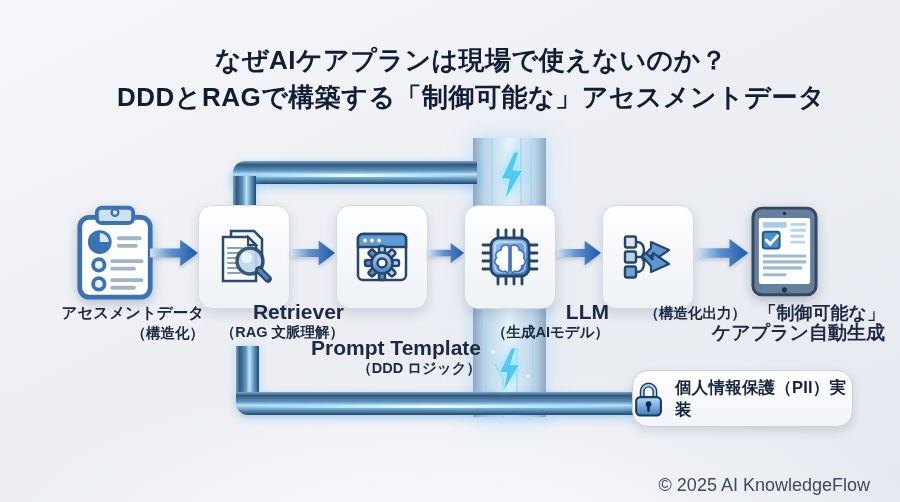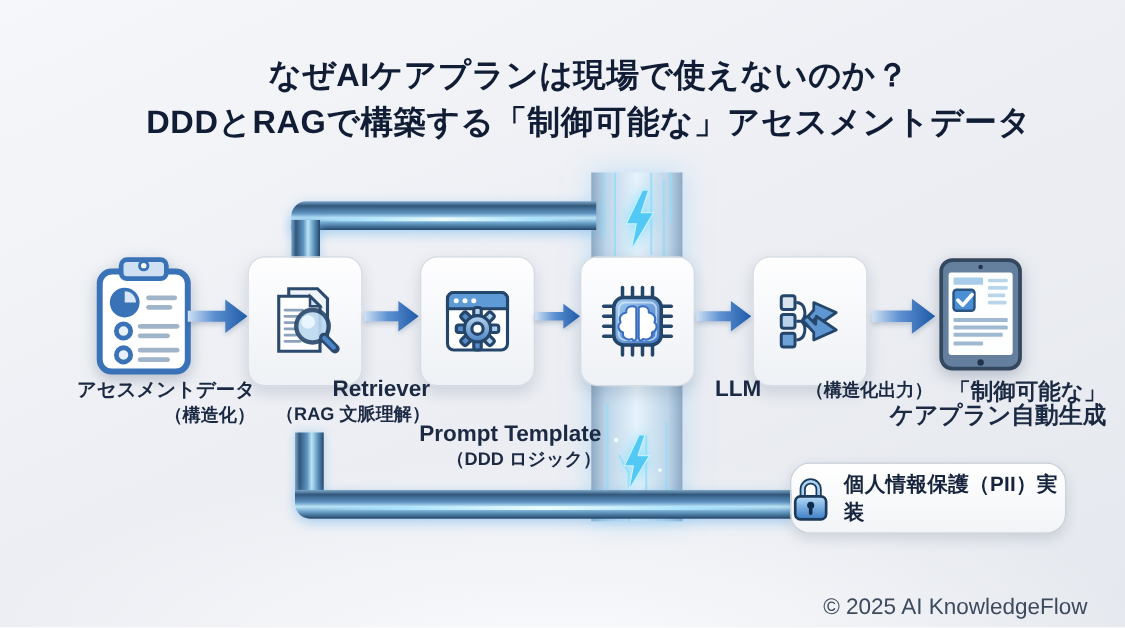--- a/index.html
+++ b/index.html
@@ -36,21 +36,21 @@
     background:linear-gradient(180deg,#fefeff 0%,#eef1f5 100%);
     border:1px solid #d5dbe2;box-shadow:0 5px 12px rgba(45,65,95,.16);
     display:flex;align-items:center;justify-content:center;}
   .loose-icon{z-index:5;filter:drop-shadow(0 4px 6px rgba(40,60,90,.28));}
 
   
   .flow-arrow{top:239px;z-index:5;filter:drop-shadow(0 2px 2px rgba(40,70,110,.25));}
 
   
   .step-label{top:302px;width:200px;text-align:right;color:#1b2942;z-index:5;}
-  .step-label .l1{font-size:18px;font-weight:700;line-height:19px;}
+  .step-label .l1{font-size:21px;font-weight:700;line-height:19px;}
   .step-label .l2{font-size:14.5px;font-weight:700;line-height:18px;margin-top:2px;}
 
   
   .pii{left:632px;top:370px;width:221px;height:57px;z-index:6;border-radius:16px;
     background:linear-gradient(180deg,#ffffff,#f2f4f7);border:1px solid #c9d0d8;
     box-shadow:0 4px 10px rgba(50,70,100,.16);display:flex;align-items:center;gap:11px;box-sizing:border-box;}
   .pii-text{font-size:16.5px;font-weight:700;color:#16243d;letter-spacing:.2px;}
 
   .footer{top:475px;right:30px;font-size:18px;color:#3d4a5e;z-index:6;}
 </style>
@@ -269,20 +269,21 @@
   <div class="abs step-label" style="left:144px;">
     <div class="l1">Retriever</div>
     <div class="l2">（RAG 文脈理解）</div>
   </div>
   <div class="abs step-label" style="left:281px;margin-top:36px;">
     <div class="l1">Prompt Template</div>
     <div class="l2">（DDD ロジック）</div>
   </div>
   <div class="abs step-label" style="left:409px;">
     <div class="l1">LLM</div>
+    <div class="l2">（生成AIモデル）</div>
   </div>
   <div class="abs step-label" style="left:546px;">
     <div class="l2">（構造化出力）</div>
   </div>
   <div class="abs step-label" style="left:685px;">
     <div class="l2" style="font-size:18px">「制御可能な」</div>
     <div class="l2" style="font-size:19px">ケアプラン自動生成</div>
   </div>
 
   <div class="abs pii">

